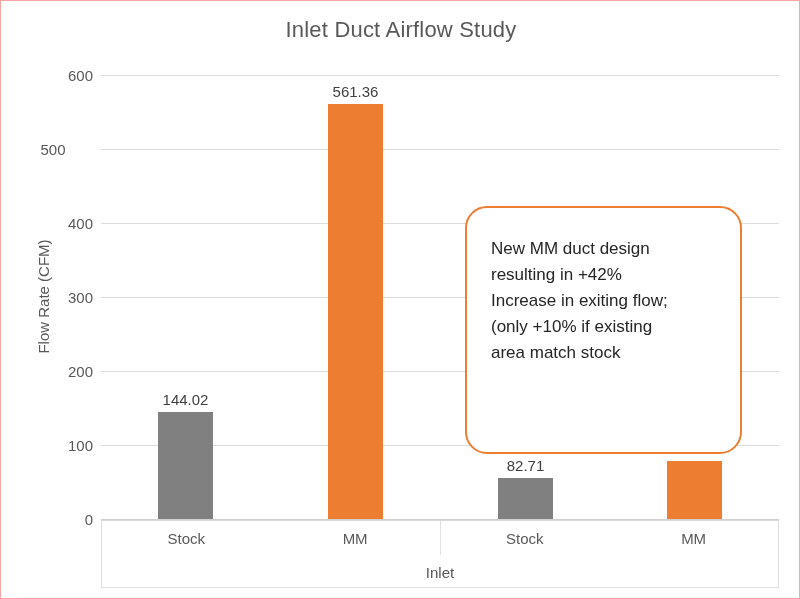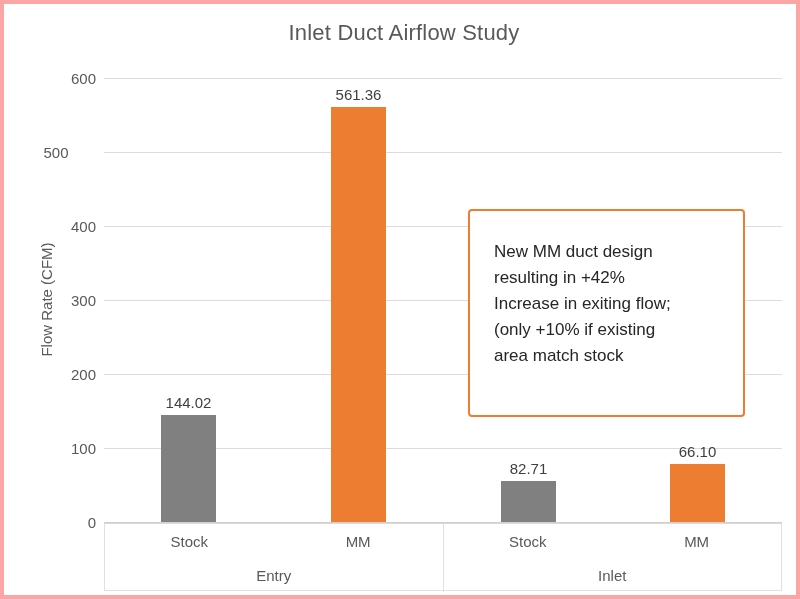--- a/index.html
+++ b/index.html
@@ -9,21 +9,21 @@
   }
   body {
     font-family: "Liberation Sans", sans-serif;
   }
   #chart-root {
     position: relative;
     width: 800px;
     height: 599px;
     background: #ffffff;
     box-sizing: border-box;
-    border: 4px solid #fca5a5;
+    border: 1px solid #fca5a5;
     overflow: hidden;
   }
 
   
   .chart-title {
     position: absolute;
     left: 0;
     top: 16px;
     width: 800px;
     text-align: center;
@@ -137,23 +137,23 @@
   .axis-row-outer .axis-cell.grp-sep {
     border-right: 1px solid #e0e0e0;
   }
 
   
   .callout {
     position: absolute;
     left: 464px;
     top: 205px;
     width: 277px;
-    height: 208px;
+    height: 248px;
     border: 2px solid #ED7D31;
-    border-radius: 4px;
+    border-radius: 22px;
     background: #ffffff;
     box-sizing: border-box;
     padding: 28px 0 0 24px;
   }
   .callout-line {
     font-size: 17px;
     line-height: 26px;
     color: #262626;
     white-space: nowrap;
   }
@@ -208,18 +208,17 @@
   </div>
 
   <div class="axis-table">
     <div class="axis-row-inner">
       <div class="axis-cell">Stock</div>
       <div class="axis-cell grp-sep">MM</div>
       <div class="axis-cell">Stock</div>
       <div class="axis-cell">MM</div>
     </div>
     <div class="axis-row-outer">
-      <div class="axis-cell grp-sep" style="flex:2 1 0;">Entry</div>
       <div class="axis-cell" style="flex:2 1 0;">Inlet</div>
     </div>
   </div>
 
 </div>
 
 </body></html>

